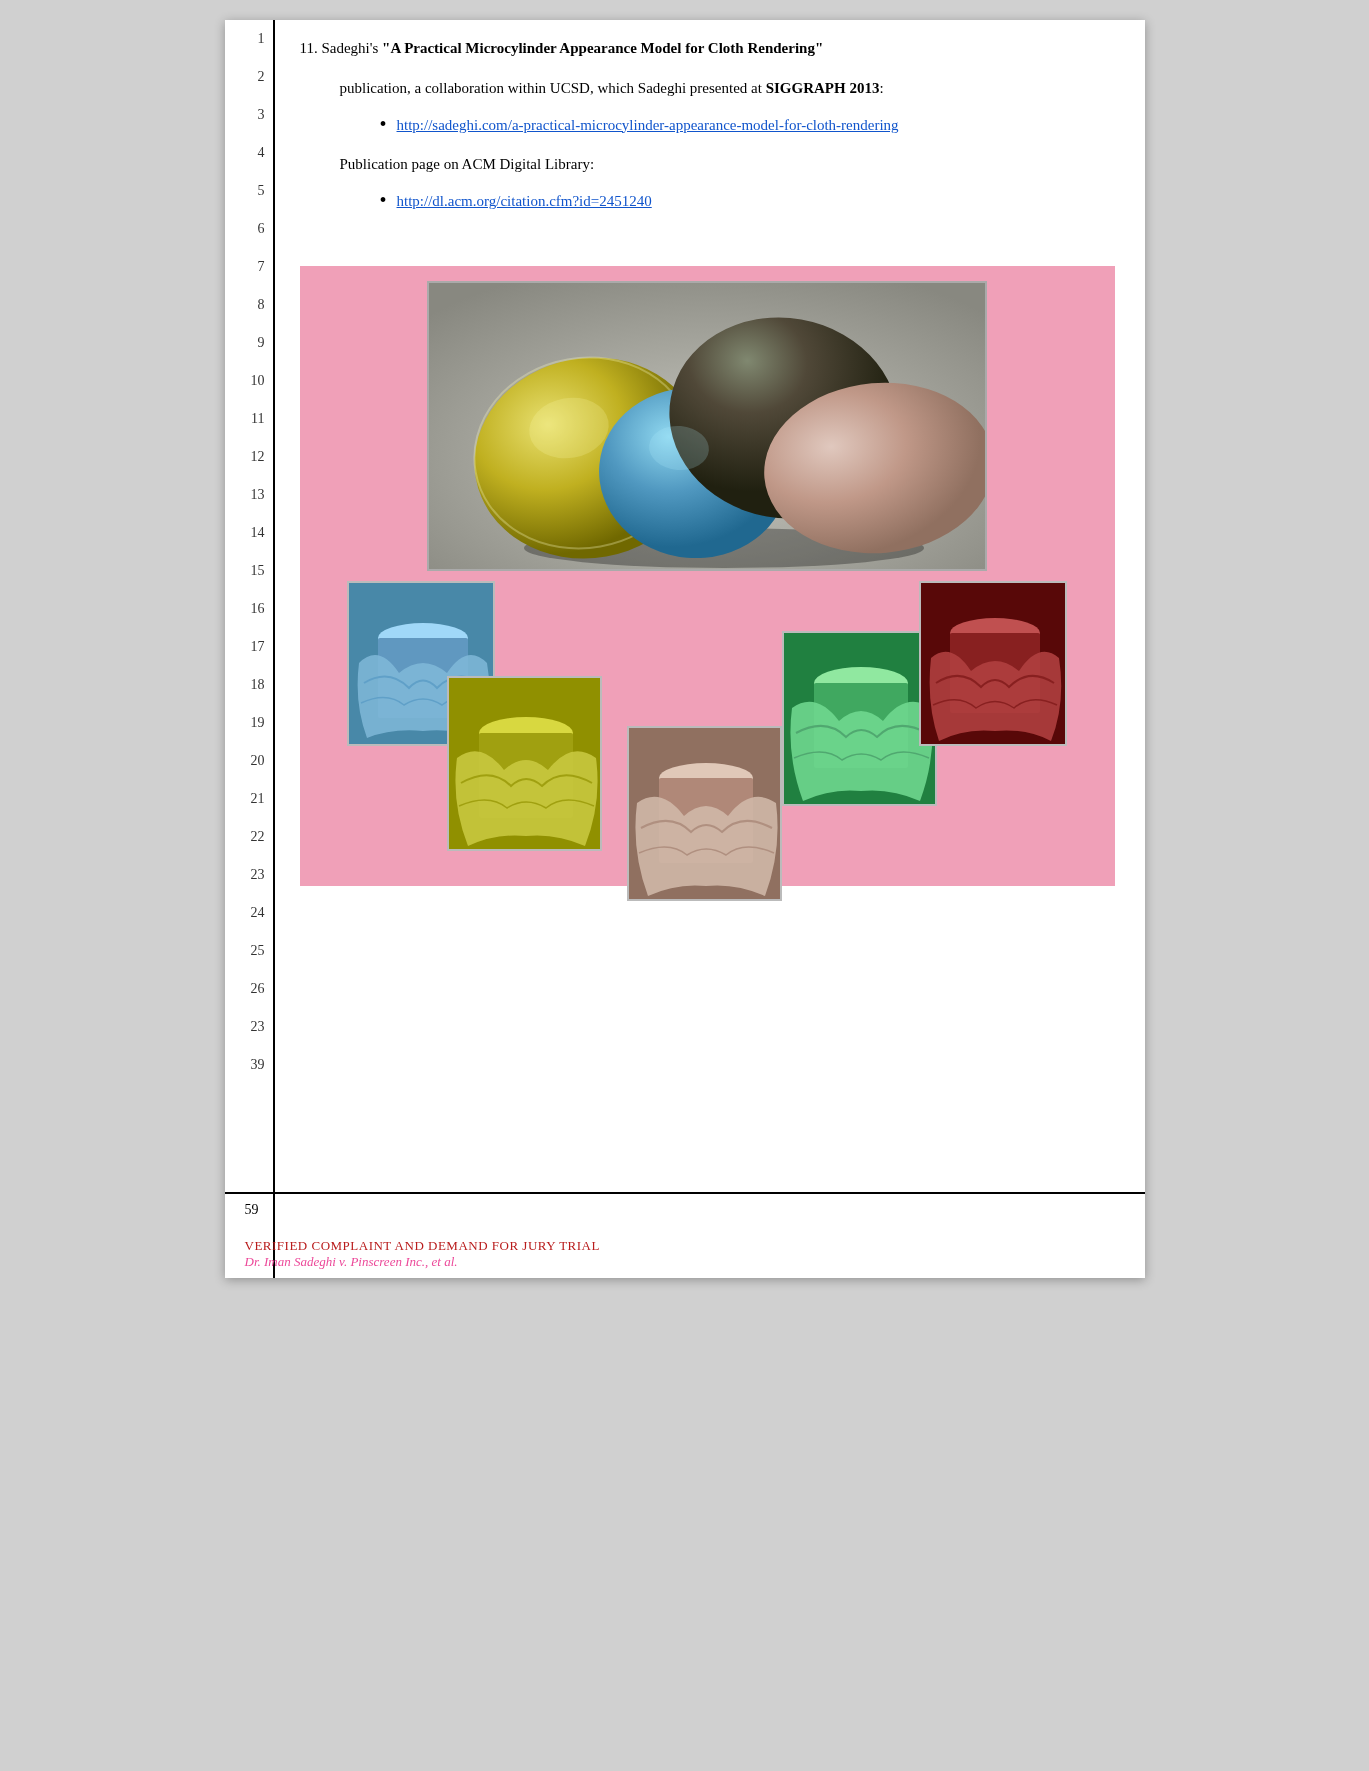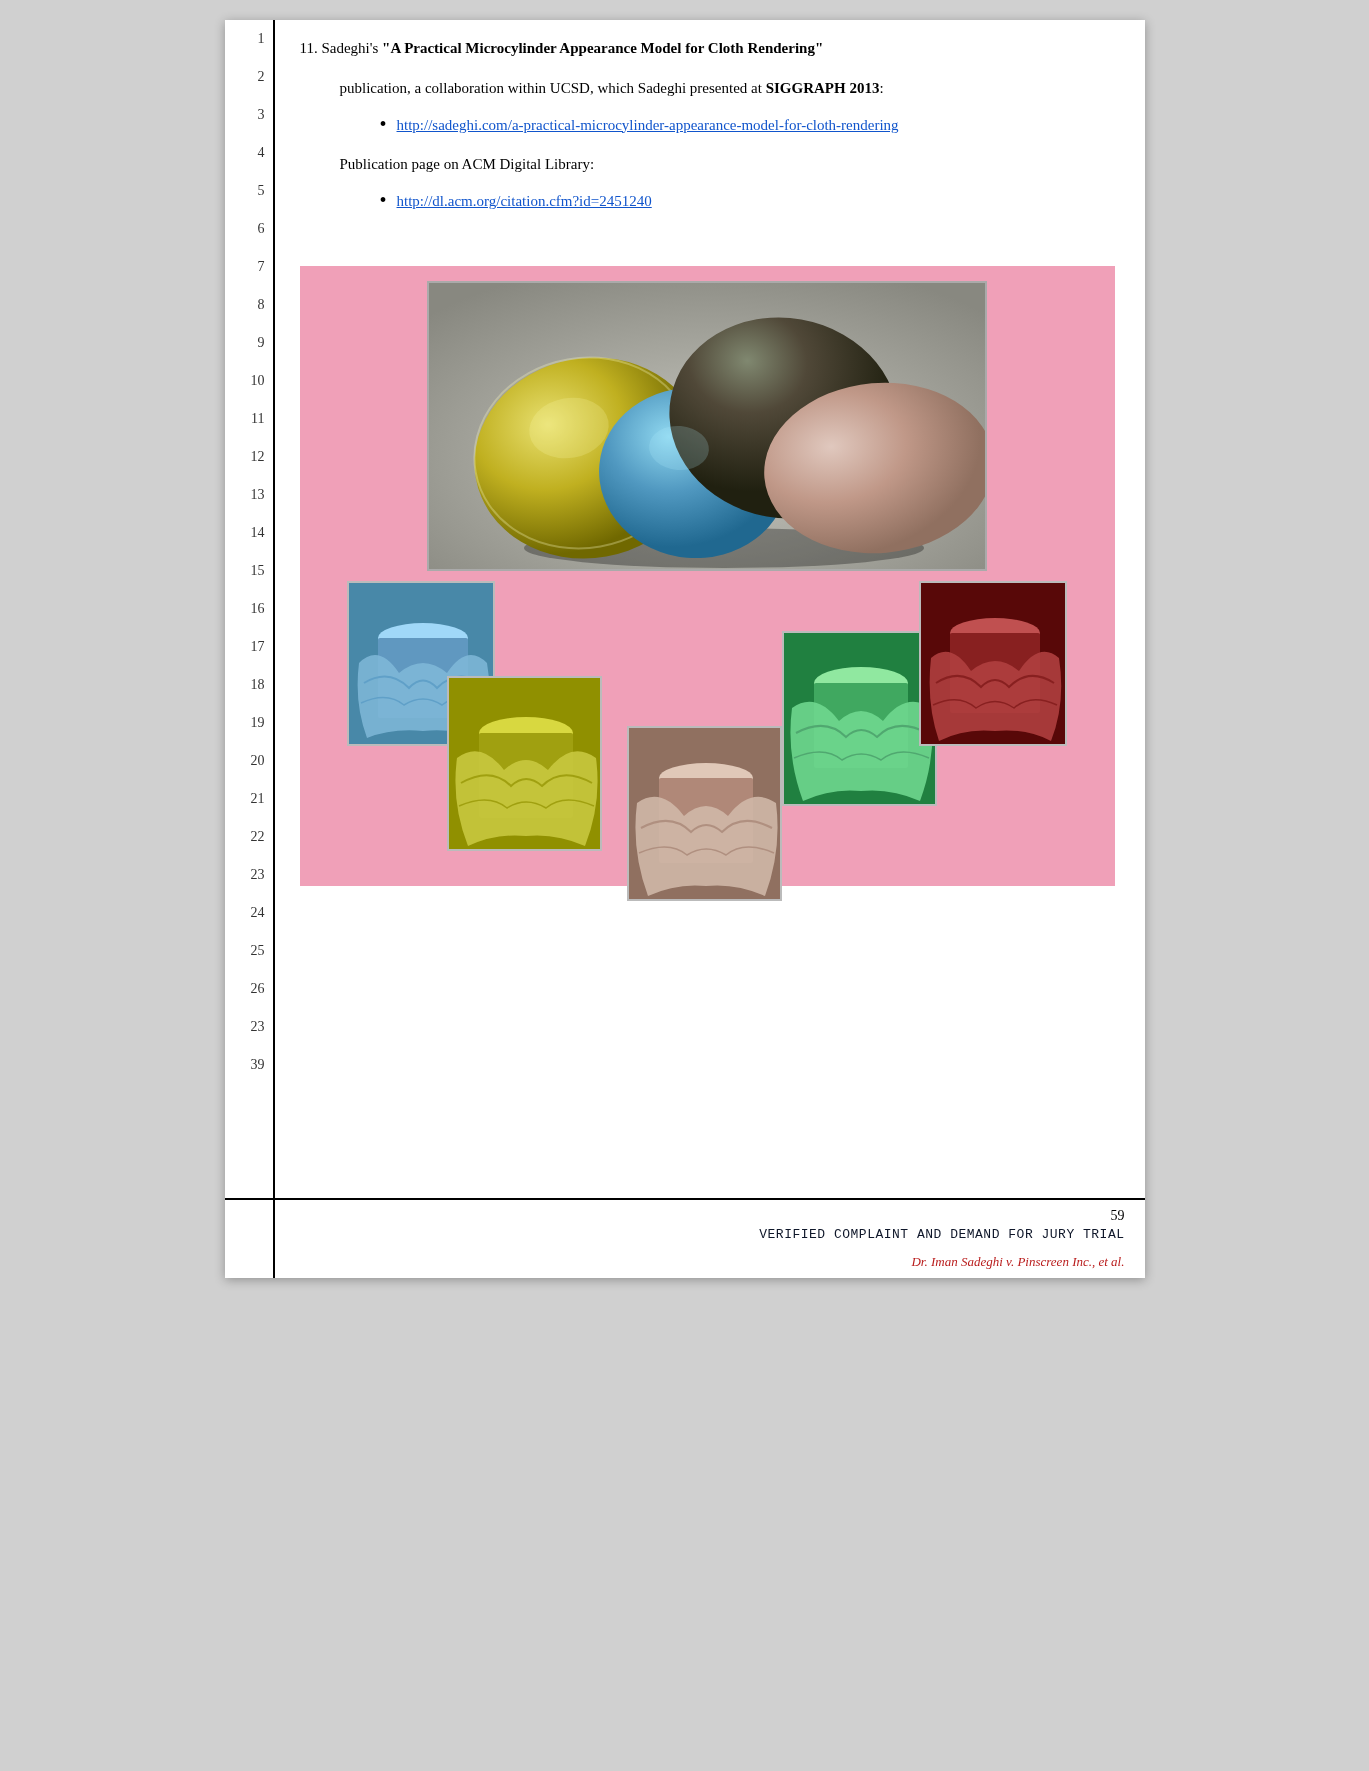--- a/index.html
+++ b/index.html
@@ -64,43 +64,43 @@
     }
 
     
     .footer {
       position: absolute;
       bottom: 0;
       left: 0;
       right: 0;
       border-top: 2px solid #000;
       padding: 8px 20px;
-      text-align: right;
+      text-align: left;
     }
 
     .footer-page {
       font-size: 14px;
       color: #000;
       font-family: 'Times New Roman', Times, serif;
     }
 
     .footer-title {
       font-size: 13px;
-      color: #0f172a;
-      font-family: Liberation Mono, monospace;
+      color: #b91c1c;
+      font-family: Liberation Serif, serif;
       letter-spacing: 0.5px;
-      margin-top: 3px;
+      margin-top: 20px;
     }
 
     .footer-subtitle {
       font-size: 13px;
-      color: #b91c1c;
+      color: #ec4899;
       font-style: italic;
       font-family: 'Times New Roman', Times, serif;
-      margin-top: 12px;
+      margin-top: 0;
     }
 
     .row {
       display: flex;
       min-height: 38px;
       align-items: flex-end;
     }
 
     .text-content {
       flex: 1;

